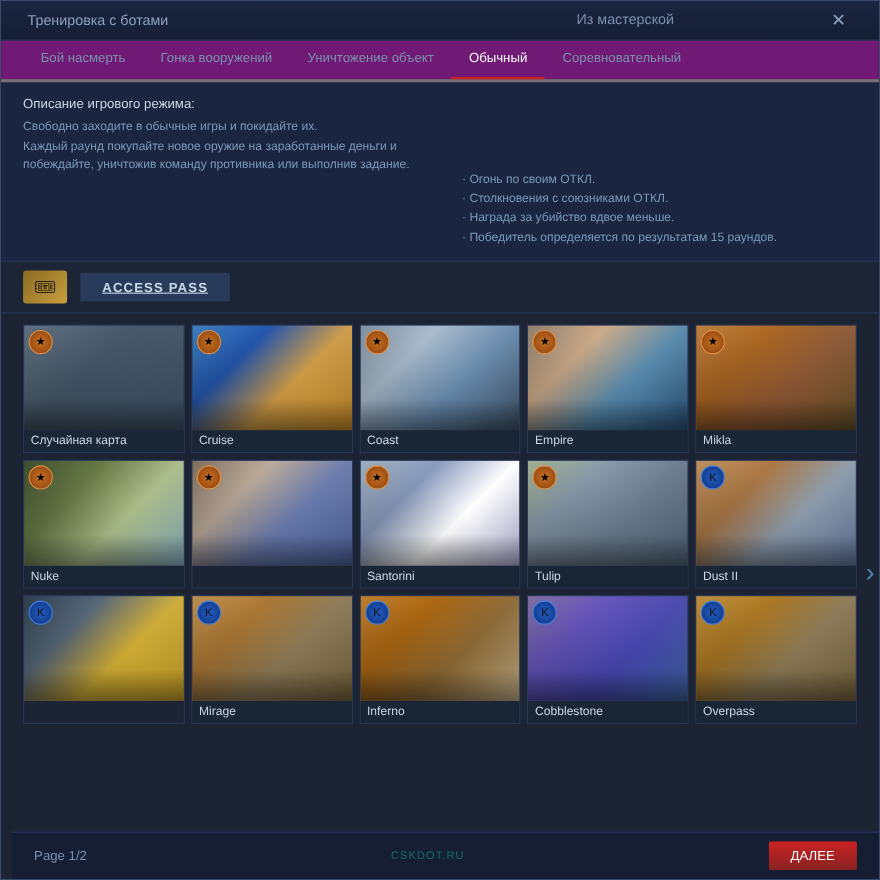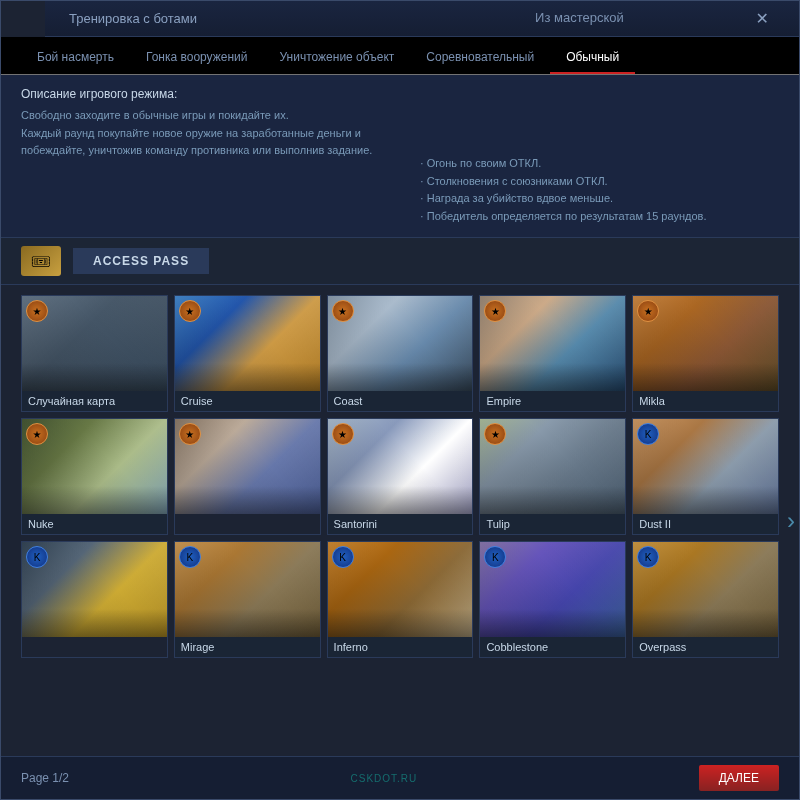--- a/index.html
+++ b/index.html
@@ -20,21 +20,20 @@
       flex-direction: column;
     }
     .title-bar {
       background: linear-gradient(180deg, #1a2540 0%, #151e33 100%);
       height: 36px;
       display: flex;
       align-items: center;
       padding: 0 24px;
       border-bottom: 1px solid #2a3a5a;
       flex-shrink: 0;
-      margin-left: 44px;
     }
     .title-text {
       color: #8aa0c0;
       font-size: 13px;
       flex: 1;
     }
     .tab-bar-top {
       display: flex;
       gap: 0;
       flex: 1;
@@ -54,27 +53,26 @@
       background: #2a3a5a;
       border-radius: 3px 3px 0 0;
     }
     .close-btn {
       color: #8aa0c0;
       font-size: 16px;
       cursor: pointer;
       padding: 0 6px;
     }
     .mode-tabs {
-      background: #000000;
+      background: #701a75;
       display: flex;
       padding: 0 20px;
       height: 38px;
-      align-items: flex-end;
       flex-shrink: 0;
-      border-bottom: 1px solid #737373;
+      border-bottom: 3px solid #737373;
     }
     .mode-tab {
       padding: 8px 16px;
       color: #7a90b0;
       font-size: 12px;
       cursor: pointer;
       border-bottom: 2px solid transparent;
       white-space: nowrap;
     }
     .mode-tab.active {
@@ -124,20 +122,21 @@
       justify-content: center;
       font-size: 16px;
     }
     .access-pass-label {
       background: #2a3a5a;
       padding: 6px 20px;
       color: #c8d8e8;
       font-size: 12px;
       font-weight: bold;
       letter-spacing: 1px;
+      text-decoration: underline;
     }
     .maps-area {
       flex: 1;
       overflow: hidden;
       padding: 10px 20px;
       position: relative;
     }
     .maps-grid {
       display: grid;
       grid-template-columns: repeat(5, 1fr);
@@ -189,20 +188,21 @@
       cursor: pointer;
     }
     .bottom-bar {
       background: #151e33;
       padding: 8px 20px;
       display: flex;
       align-items: center;
       justify-content: space-between;
       flex-shrink: 0;
       border-top: 1px solid #2a3a5a;
+      margin-left: 10px;
     }
     .page-info {
       color: #7a90b0;
       font-size: 12px;
     }
     .watermark {
       color: #14b8a6;
       font-size: 10px;
       font-weight: normal;
       letter-spacing: 1px;
@@ -261,22 +261,22 @@
         <button class="top-tab">Из мастерской</button>
       </div>
     <span class="close-btn">✕</span>
   </div>
 
   <div class="mode-tabs">
 
   <div class="mode-tab">Бой насмерть</div>
       <div class="mode-tab">Гонка вооружений</div>
       <div class="mode-tab">Уничтожение объект</div>
+      <div class="mode-tab active">Обычный</div>
       <div class="mode-tab">Соревновательный</div>
-      <div class="mode-tab active">Обычный</div>
     </div>
 
   <div class="description-area">
     <div class="desc-title">Описание игрового режима:</div>
     <div class="desc-content">
       <div class="desc-left">
         <div class="desc-text" style="white-space: pre-line;">Свободно заходите в обычные игры и покидайте их.
 Каждый раунд покупайте новое оружие на заработанные деньги и
 побеждайте, уничтожив команду противника или выполнив задание.</div>
       </div>

